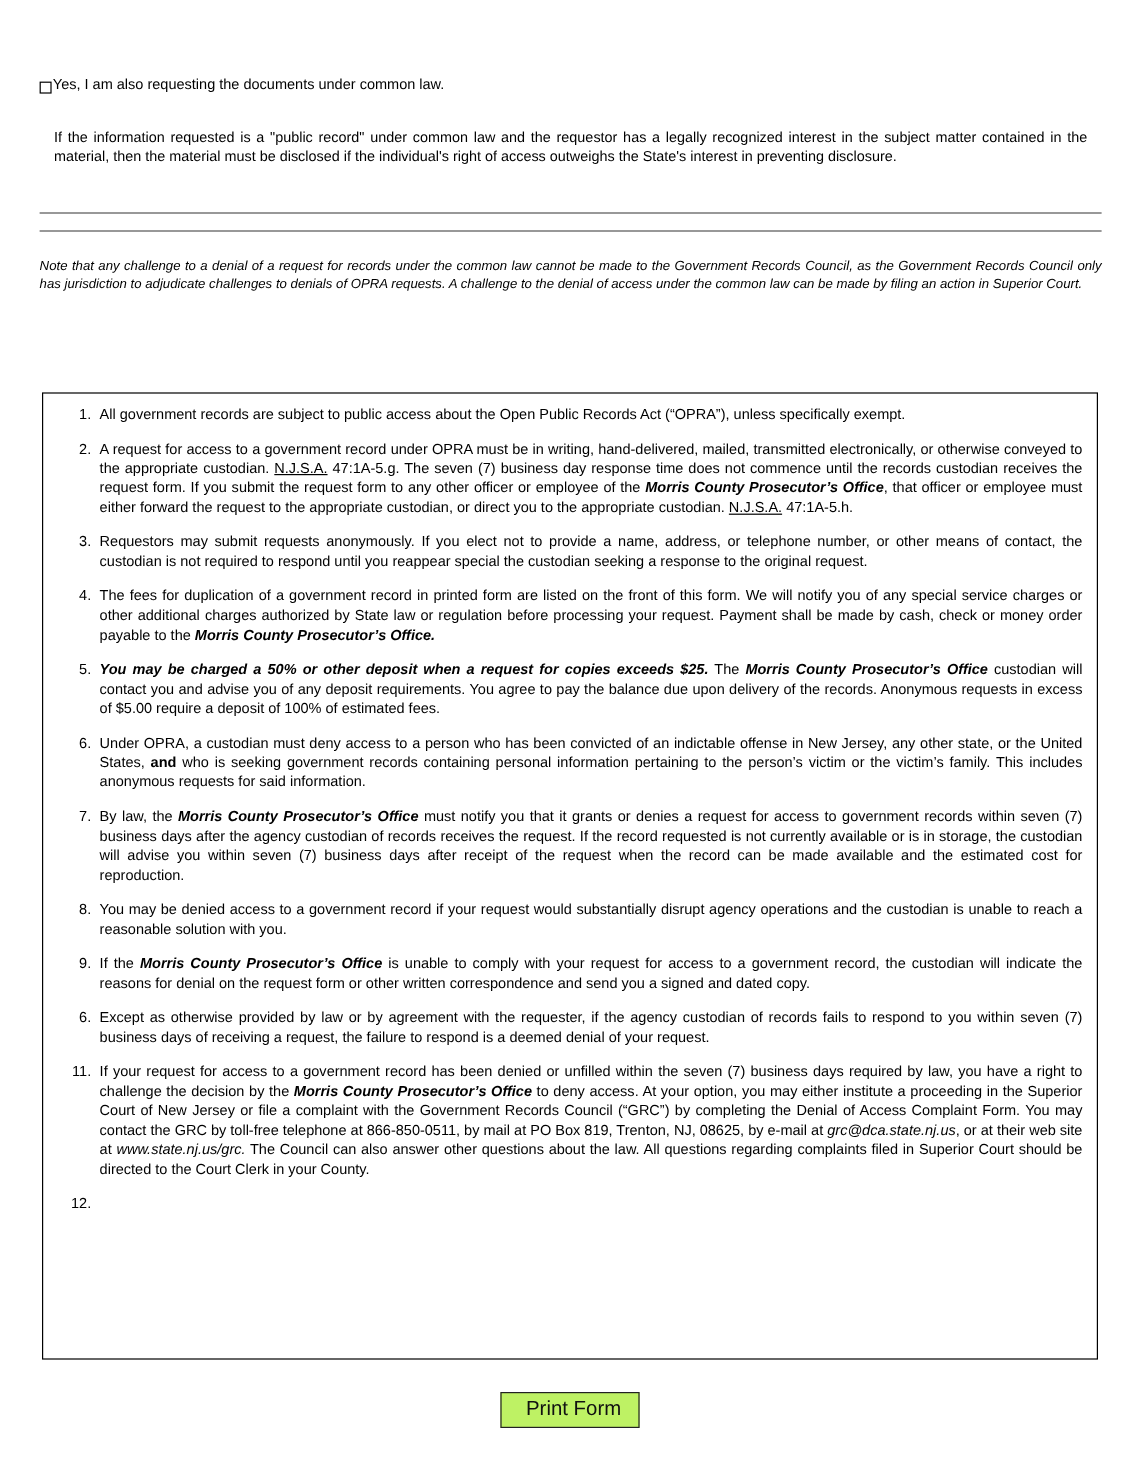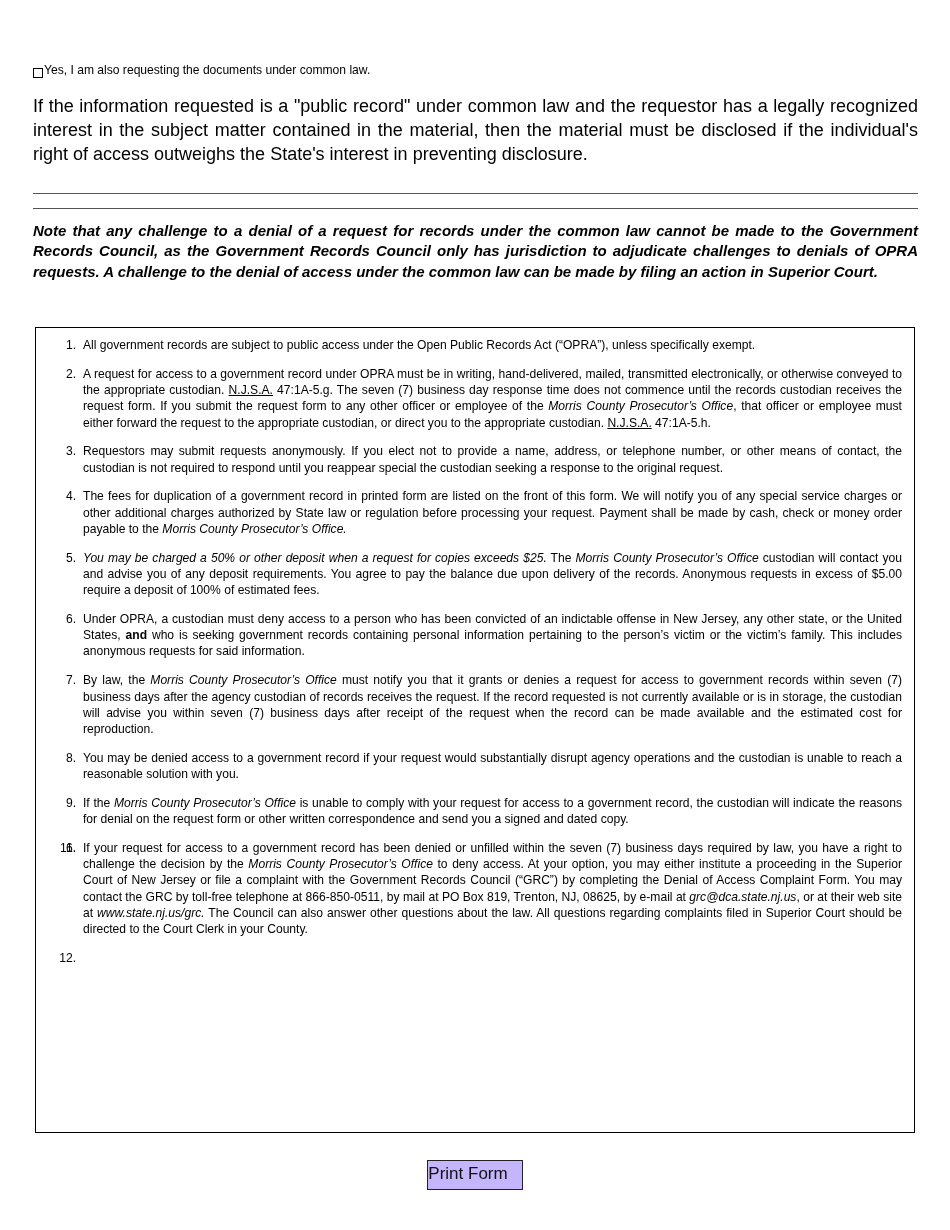--- a/index.html
+++ b/index.html
@@ -49,42 +49,42 @@
     margin-top: 2px;
     margin-right: 1px;
     flex: 0 0 auto;
   }
   .checkbox-label {
     font-size: 12.1px;
     line-height: 1.2;
     white-space: nowrap;
   }
   .para {
-    margin: 0;
+    margin: 12px;
     text-align: justify;
-    font-size: 18px;
+    font-size: 12px;
     line-height: 1.345;
   }
   .spacer-sm { height: 14px; }
   .spacer-xs { height: 13px; }
 
   .fill-line {
     border-bottom: 1.1px solid #555;
     height: 0;
     width: 100%;
     margin-top: 14px;
   }
   .fill-line.second { margin-top: 14px; }
 
   .note-para {
-    margin: 12px 0 0 0;
-    font-weight: bold;
+    margin: 22px 0 0 0;
+    font-weight: normal;
     font-style: italic;
     text-align: justify;
-    font-size: 15px;
+    font-size: 11px;
     line-height: 1.35;
   }
 
   
   .rules-box {
     position: absolute;
     left: 35px;
     top: 327px;
     width: 880px;
     height: 806px;
@@ -114,38 +114,38 @@
     left: 0;
     top: 0;
     width: 30px;
     text-align: right;
     font-size: 12.1px;
   }
   ol.rules > li .num.wide {
     left: -4px;
     width: 34px;
   }
-  .bi { font-weight: normal; font-style: italic; }
+  .bi { font-weight: bold; font-style: italic; }
   .it { font-style: italic; }
   .ul { text-decoration: underline; }
   .bu { font-weight: bold; }
 
   
   .print-wrap {
     position: absolute;
     left: 0;
     top: 1160px;
     width: 950px;
     text-align: center;
   }
   .print-btn {
     display: inline-block;
-    background: #c4b5fd;
+    background: #bef264;
     border: 1.6px solid #222;
-    padding: 4px 14px 5px 0;
+    padding: 4px 14px 5px 20px;
     font-family: "Liberation Sans", sans-serif;
     font-size: 17px;
     line-height: 1.1;
     color: #111;
     cursor: pointer;
     border-radius: 0;
   }
 </style>
 </head>
 <body>
@@ -167,30 +167,30 @@
 
 
     <div class="fill-line"></div>
     <div class="fill-line second"></div>
 
     <p class="note-para">Note that any challenge to a denial of a request for records under the common law cannot be made to the Government Records Council, as the Government Records Council only has jurisdiction to adjudicate challenges to denials of OPRA requests.  A challenge to the denial of access under the common law can be made by filing an action in Superior Court.</p>
   </div>
 
   <div class="rules-box">
     <ol class="rules" id="rules-list">
-        <li><span class="num">1.</span><span>All government records are subject to public access under the Open Public Records Act (“OPRA”), unless specifically exempt.</span></li>
+        <li><span class="num">1.</span><span>All government records are subject to public access about the Open Public Records Act (“OPRA”), unless specifically exempt.</span></li>
         <li><span class="num">2.</span><span><span>A request for access to a government record under OPRA must be in writing, hand-delivered, mailed, transmitted electronically, or otherwise conveyed to the appropriate custodian. </span><span class="ul">N.J.S.A.</span><span> 47:1A-5.g.  The seven (7) business day response time does not commence until the records custodian receives the request form.  If you submit the request form to any other officer or employee of the </span><span class="bi">Morris County Prosecutor’s Office</span><span>, that officer or employee must either forward the request to the appropriate custodian, or direct you to the appropriate custodian. </span><span class="ul">N.J.S.A.</span><span> 47:1A-5.h.</span></span></li>
         <li><span class="num">3.</span><span>Requestors may submit requests anonymously.  If you elect not to provide a name, address, or telephone number, or other means of contact, the custodian is not required to respond until you reappear special the custodian seeking a response to the original request.</span></li>
         <li><span class="num">4.</span><span><span>The fees for duplication of a government record in printed form are listed on the front of this form. We will notify you of any special service charges or other additional charges authorized by State law or regulation before processing your request. Payment shall be made by cash, check or money order payable to the </span><span class="bi">Morris County Prosecutor’s Office.</span></span></li>
         <li><span class="num">5.</span><span><span class="bi">You may be charged a 50% or other deposit when a request for copies exceeds $25.</span><span> The </span><span class="bi">Morris County Prosecutor’s Office</span><span> custodian will contact you and advise you of any deposit requirements.  You agree to pay the balance due upon delivery of the records.  Anonymous requests in excess of $5.00 require a deposit of 100% of estimated fees.</span></span></li>
         <li><span class="num">6.</span><span><span>Under OPRA, a custodian must deny access to a person who has been convicted of an indictable offense in New Jersey, any other state, or the United States, </span><span class="bu">and</span><span> who is seeking government records containing personal information pertaining to the person’s victim or the victim’s family.  This includes anonymous requests for said information.</span></span></li>
         <li><span class="num">7.</span><span><span>By law, the </span><span class="bi">Morris County Prosecutor’s Office</span><span> must notify you that it grants or denies a request for access to government records within seven (7) business days after the agency custodian of records receives the request.  If the record requested is not currently available or is in storage, the custodian will advise you within seven (7) business days after receipt of the request when the record can be made available and the estimated cost for reproduction.</span></span></li>
         <li><span class="num">8.</span><span>You may be denied access to a government record if your request would substantially disrupt agency operations and the custodian is unable to reach a reasonable solution with you.</span></li>
         <li><span class="num">9.</span><span><span>If the </span><span class="bi">Morris County Prosecutor’s Office</span><span> is unable to comply with your request for access to a government record, the custodian will indicate the reasons for denial on the request form or other written correspondence and send you a signed and dated copy.</span></span></li>
-        <li><span class="num wide">6.</span></li>
+        <li><span class="num wide">6.</span><span>Except as otherwise provided by law or by agreement with the requester, if the agency custodian of records fails to respond to you within seven (7) business days of receiving a request, the failure to respond is a deemed denial of your request.</span></li>
         <li><span class="num wide">11.</span><span><span>If your request for access to a government record has been denied or unfilled within the seven (7) business days required by law, you have a right to challenge the decision by the </span><span class="bi">Morris County Prosecutor’s Office</span><span> to deny access. At your option, you may either institute a proceeding in the Superior Court of New Jersey or file a complaint with the Government Records Council (“GRC”) by completing the Denial of Access Complaint Form.  You may contact the GRC by toll-free telephone at 866-850-0511, by mail at PO Box 819, Trenton, NJ, 08625, by e-mail at </span><span class="it">grc@dca.state.nj.us</span><span>, or at their web site at </span><span class="it">www.state.nj.us/grc.</span><span> The Council can also answer other questions about the law.  All questions regarding complaints filed in Superior Court should be directed to the Court Clerk in your County.</span></span></li>
         <li><span class="num wide">12.</span></li>
       </ol>
   </div>
 
   <div class="print-wrap">
     <button class="print-btn">Print Form</button>
   </div>
 
 </div>

